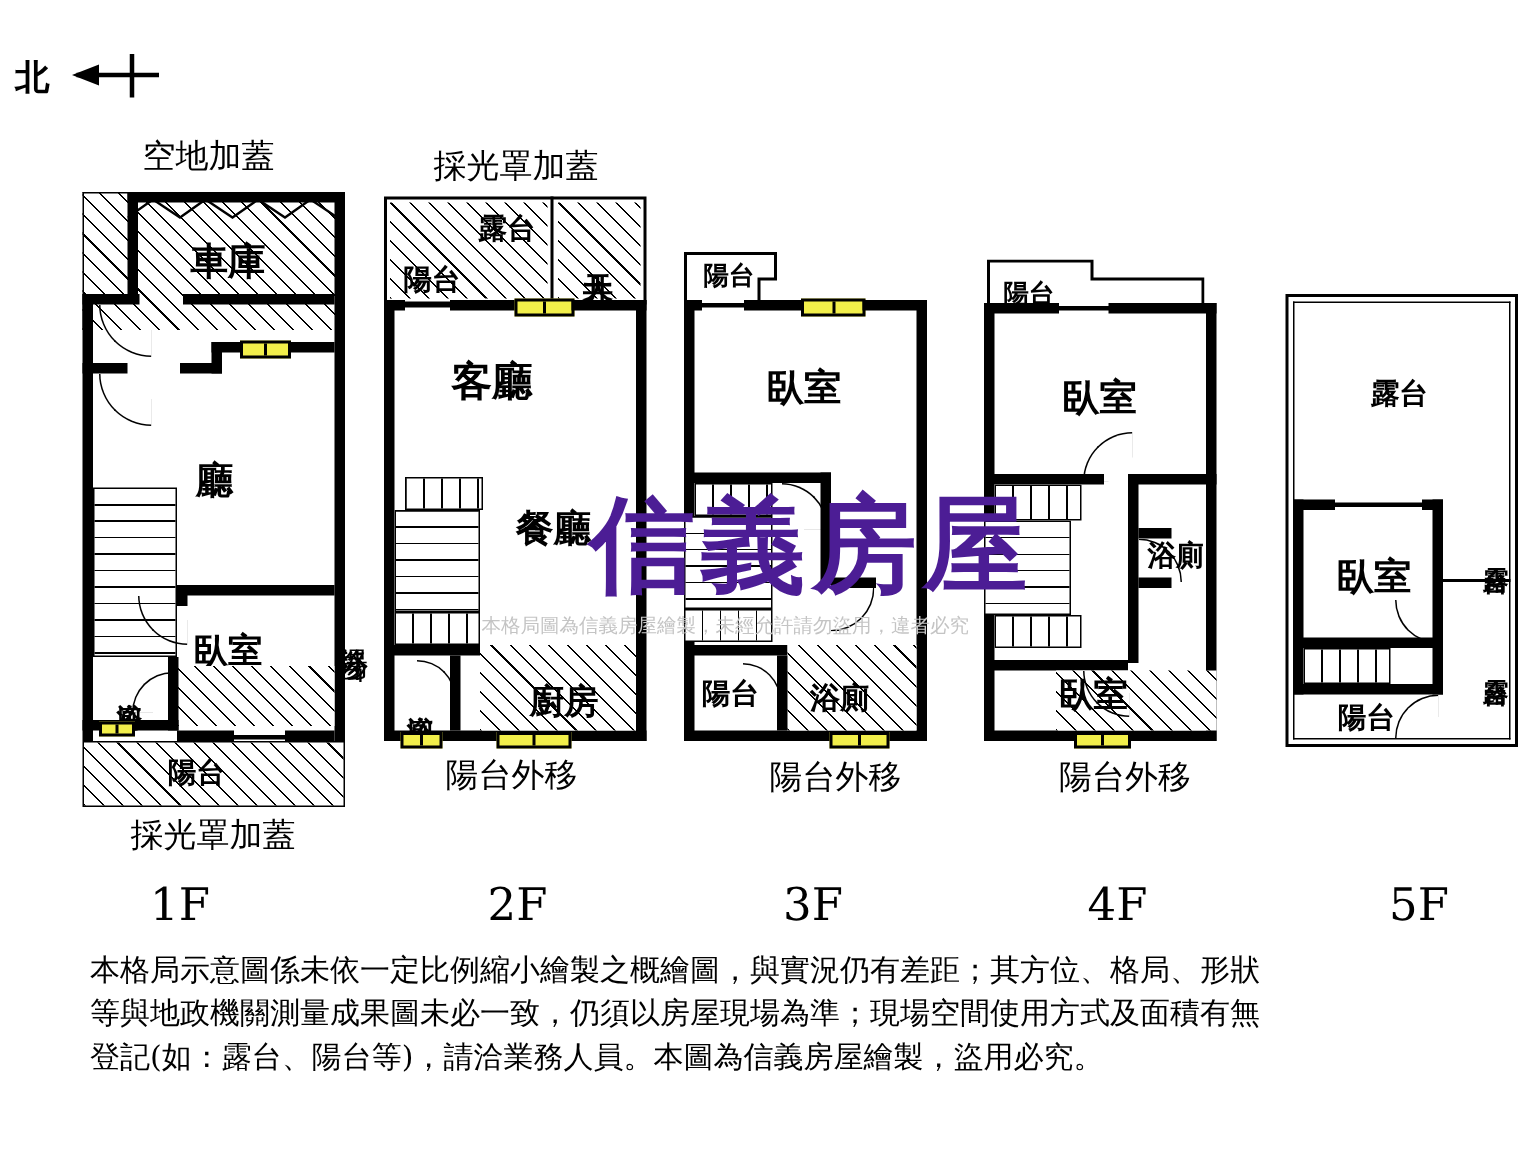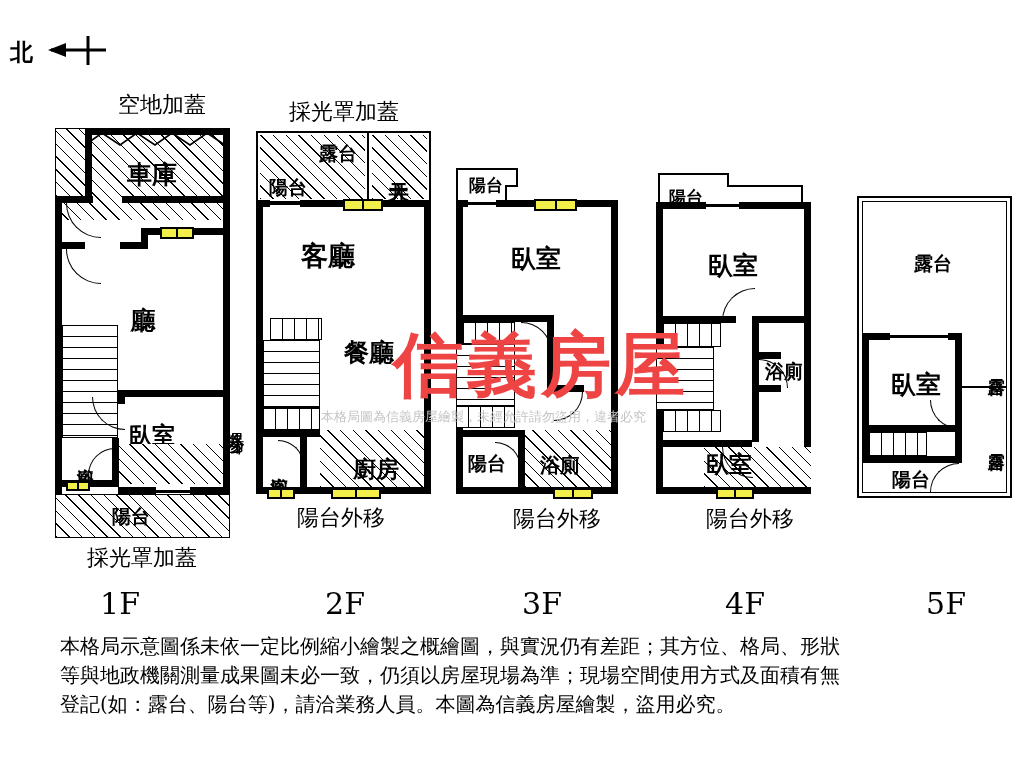--- a/index.html
+++ b/index.html
@@ -55,23 +55,23 @@
   #north-arrow{position:absolute;}
 
   
   #watermark{position:absolute;left:315px;top:330px;width:400px;height:100px;
              pointer-events:none;}
   #wm-logo{position:absolute;left:0;top:2px;width:72px;height:72px;background:#a8a8a8;}
   #wm-logo:after{content:"";position:absolute;left:4px;bottom:4px;width:64px;height:26px;
      background:#fff;border-radius:60% 60% 0 0 / 100% 100% 0 0;}
   #wm-logo-text{position:absolute;left:4px;top:6px;width:64px;font-size:26px;font-weight:700;
      color:#1a1a1a;letter-spacing:0px;line-height:1;font-family:"DejaVu Sans","Liberation Sans",sans-serif;}
-  #wm-big{position:absolute;left:78px;top:0px;font-size:70px;font-weight:700;color:#ef4444;
+  #wm-big{position:absolute;left:78px;top:0px;font-size:70px;font-weight:700;color:#4c1d95;
      letter-spacing:4px;line-height:1;white-space:nowrap;
-     font-family:Liberation Sans, sans-serif;}
+     font-family:Liberation Serif, serif;}
   #wm-sub{position:absolute;left:6px;top:78px;font-size:13px;color:#c4c4c4;white-space:nowrap;
      font-family:"DejaVu Sans","Liberation Sans",sans-serif;}
 
   
   #footer{position:absolute;left:60px;top:632px;width:920px;font-size:20px;line-height:1.45;
           font-family:"DejaVu Serif","Liberation Serif",serif;letter-spacing:0px;}
 </style>
 </head>
 <body>
 
@@ -81,21 +81,21 @@
     <svg width="95" height="36" viewBox="0 0 95 36">
       <line x1="33" y1="18" x2="88" y2="18" stroke="#000" stroke-width="3"></line>
       <polygon points="30,18 48,11 48,25" fill="#000"></polygon>
       <line x1="70" y1="4" x2="70" y2="33" stroke="#000" stroke-width="3"></line>
     </svg>
   </div>
   <div class="lbl" style="left:10px;top:40px;font-size:23px;font-weight:700;">北</div>
 
   <div>
 
-    <div class="lbl c" style="left:162px;top:105px;font-size:22px;">空地加蓋</div>
+    <div class="lbl c" style="left:139px;top:105px;font-size:22px;">空地加蓋</div>
 
     <div class="hatch" style="left:55px;top:128px;width:175px;height:92px;"></div>
     <div class="thin" style="left:55px;top:128px;width:1px;height:92px;"></div>
     <div class="thin" style="left:55px;top:128px;width:175px;height:1px;"></div>
 
     <div class="zig" style="left:85px;top:131px;width:140px;height:14px;">
       <svg width="140" height="14" viewBox="0 0 140 14">
         <polyline points="0,13 17,1 35,13 52,1 70,13 87,1 105,13 122,1 140,13" fill="none" stroke="#000" stroke-width="1.6"></polyline>
       </svg>
     </div>

